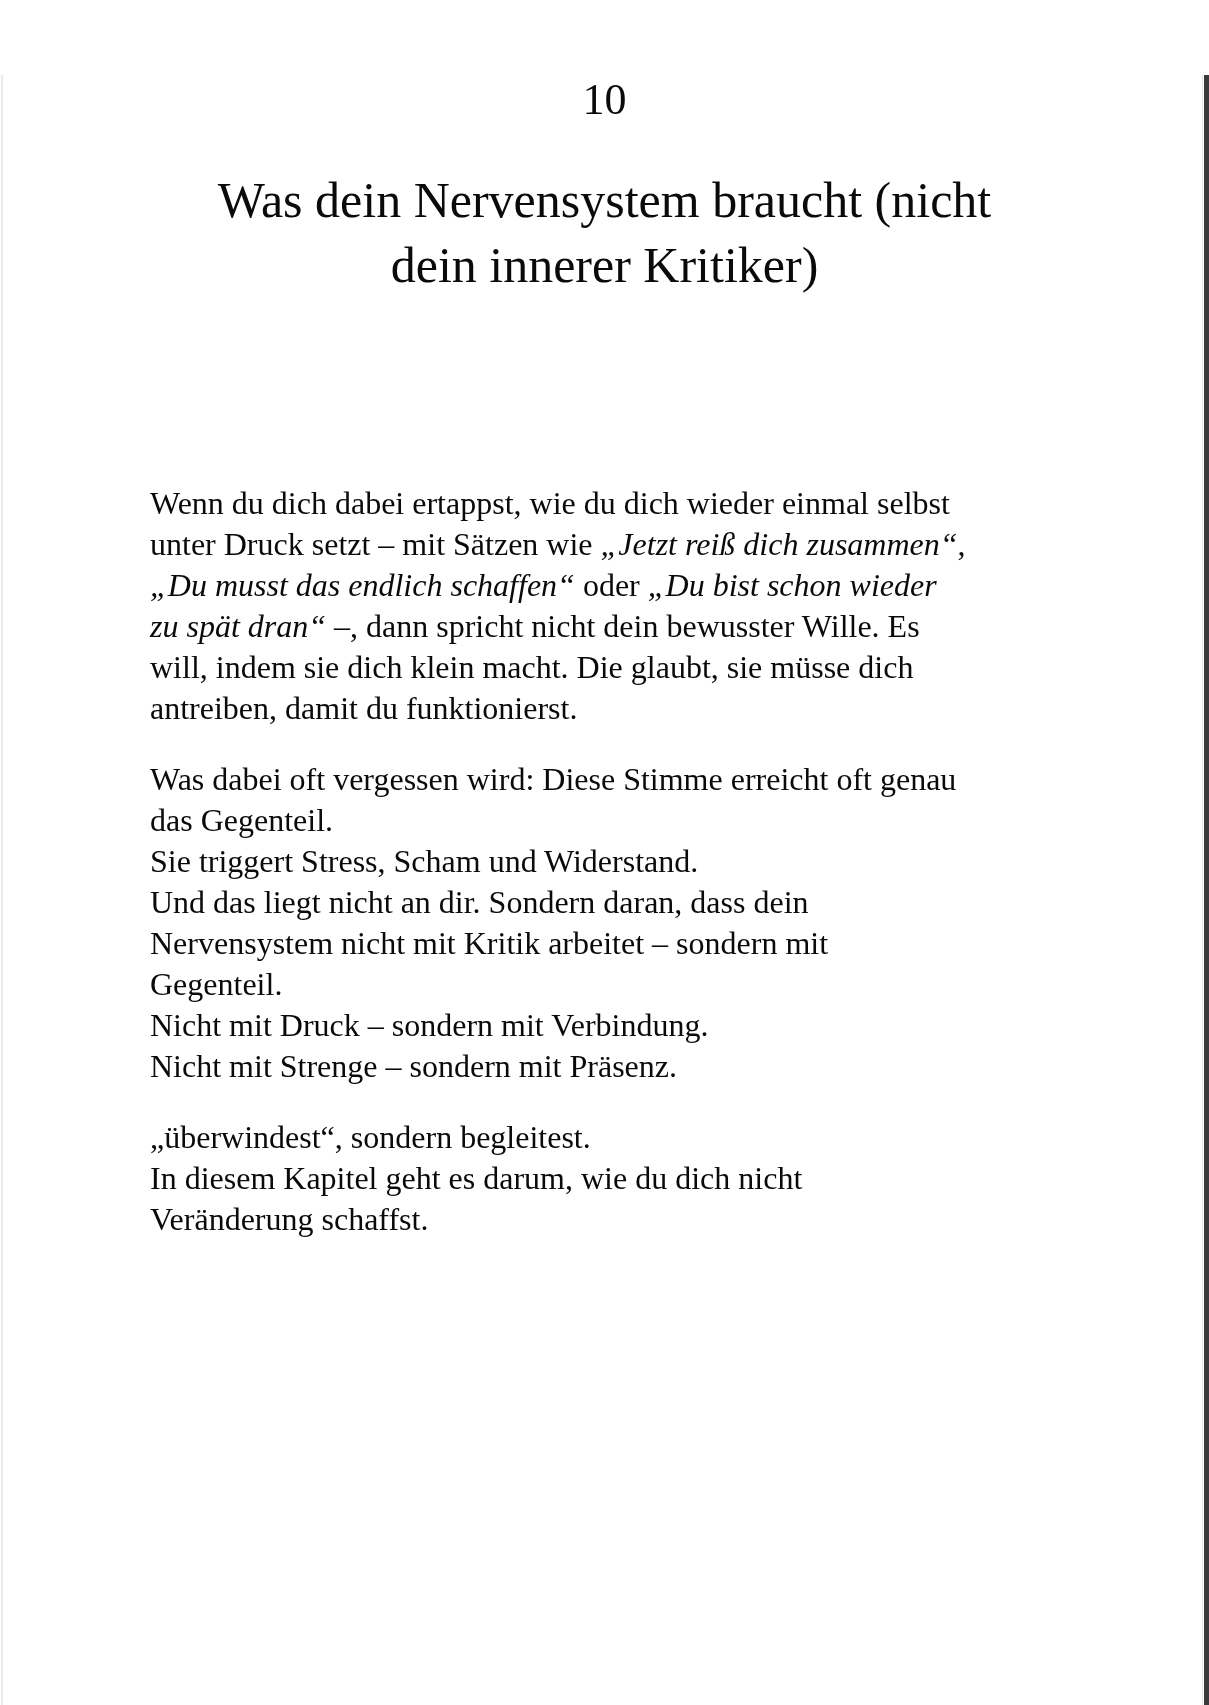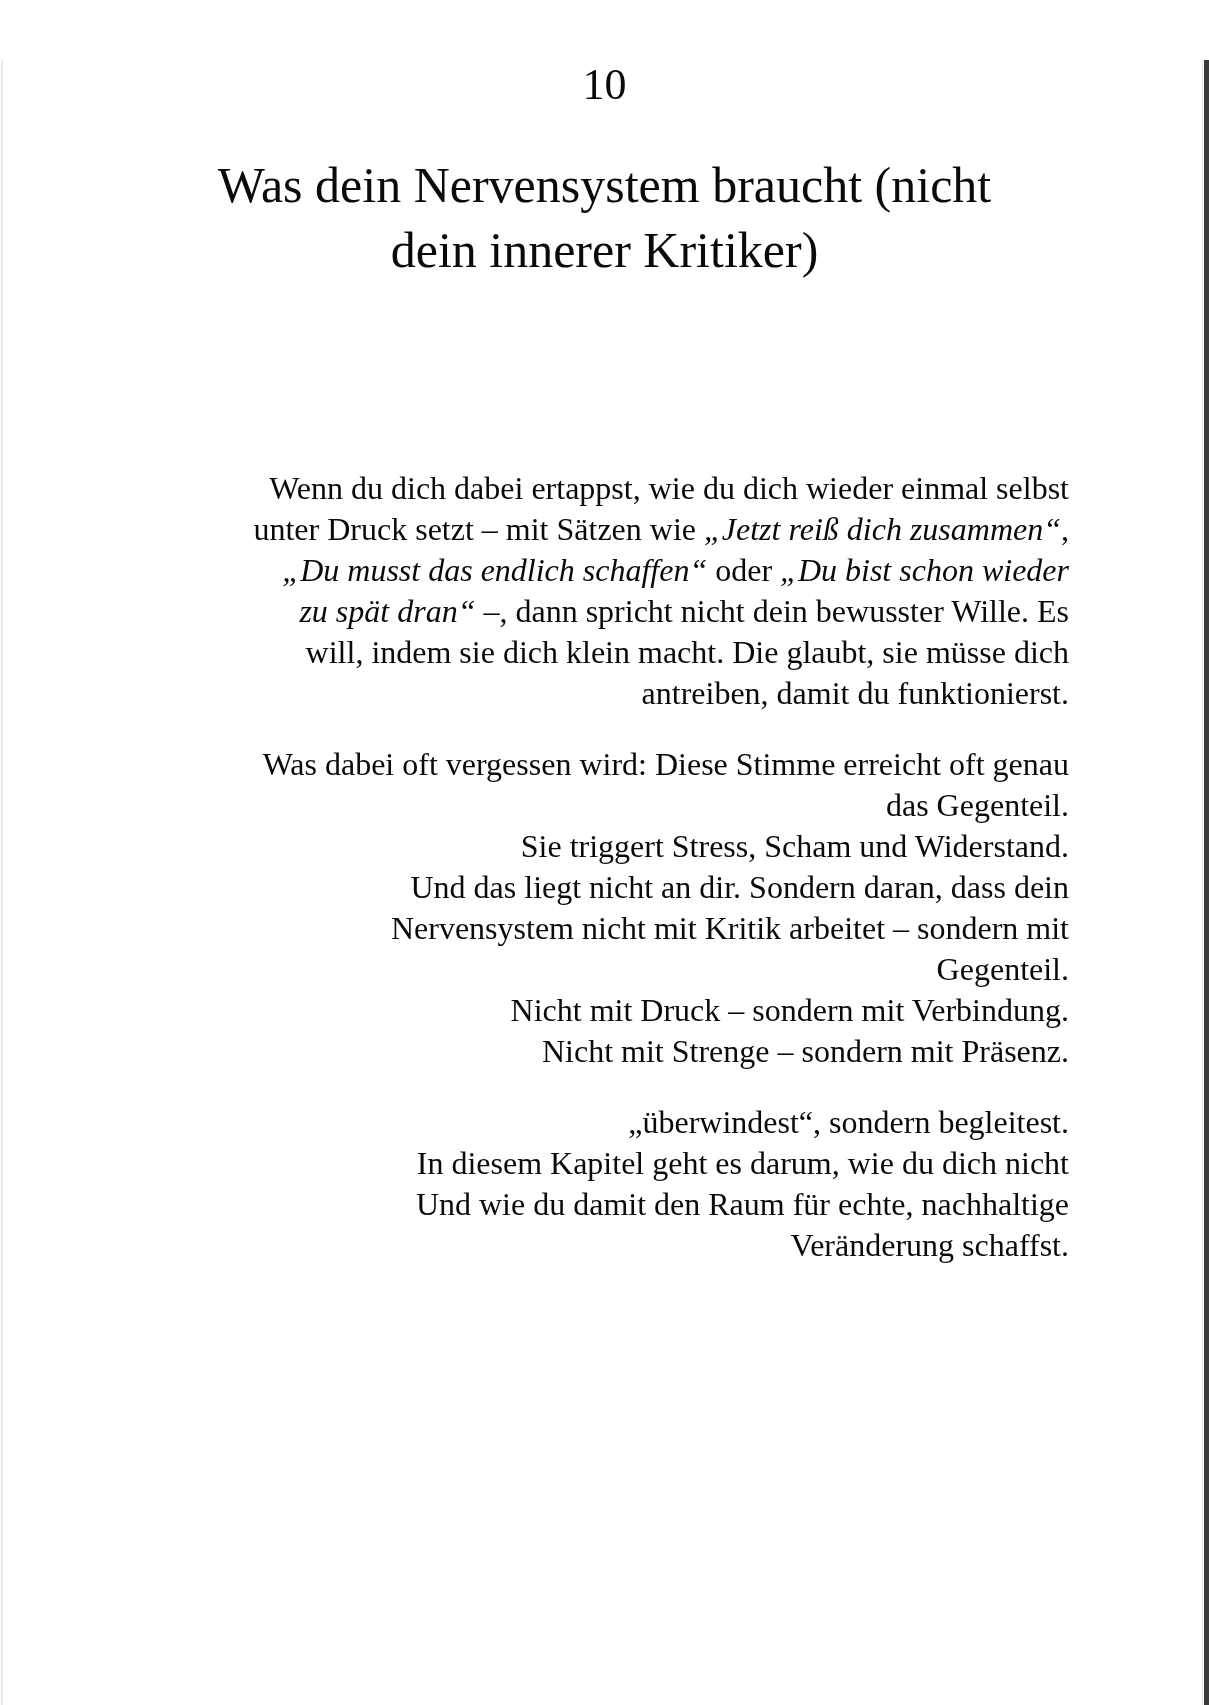--- a/index.html
+++ b/index.html
@@ -23,21 +23,21 @@
   }
   .edge-right-line {
     position: absolute; top: 0; bottom: 0; right: 6px;
     width: 1px; background: #e5e5e5;
   }
   .scrollbar-strip {
     position: absolute; top: 0; bottom: 0; right: 0;
     width: 5px; background: #3a3a3c;
   }
   .chapter-number {
-    margin-top: 60px;
+    margin-top: 75px;
     text-align: center;
     font-size: 44px;
     line-height: 1.15;
   }
   .page-title {
     margin-top: 42px;
     text-align: center;
     font-size: 50px;
     font-weight: normal;
     line-height: 1.3;
@@ -45,21 +45,21 @@
   .title-line { display: block; }
   .body-text {
     margin-top: 185px;
     padding-left: 150px;
     padding-right: 140px;
     font-size: 32px;
     line-height: 41px;
     text-align: left;
   }
   .para { margin: 0 0 30px 0; }
-  .line { display: block; text-align: right; }
+  .line { display: block; }
   .para em { }
 </style>
 </head>
 <body>
 
 <div class="page">
 
   <div class="edge-left"></div>
 
   <div class="chapter-number">10</div>
@@ -84,21 +84,20 @@
         <span class="line"><span>Sie triggert Stress, Scham und Widerstand.</span></span>
         <span class="line"><span>Und das liegt nicht an dir. Sondern daran, dass dein</span></span>
         <span class="line"><span>Nervensystem nicht mit Kritik arbeitet – sondern mit</span></span>
         <span class="line"><span>Gegenteil.</span></span>
         <span class="line"><span>Nicht mit Druck – sondern mit Verbindung.</span></span>
         <span class="line"><span>Nicht mit Strenge – sondern mit Präsenz.</span></span>
       </p>
       <p class="para">
         <span class="line"><span>„überwindest“, sondern begleitest.</span></span>
         <span class="line"><span>In diesem Kapitel geht es darum, wie du dich nicht</span></span>
-        <span class="line"><span>Und wie du damit den Raum für echte, nachhaltige</span></span>
         <span class="line"><span>Veränderung schaffst.</span></span>
       </p>
     </div>
 
   <div class="edge-right-line"></div>
   <div class="scrollbar-strip"></div>
 
 </div>
 
 </body></html>

